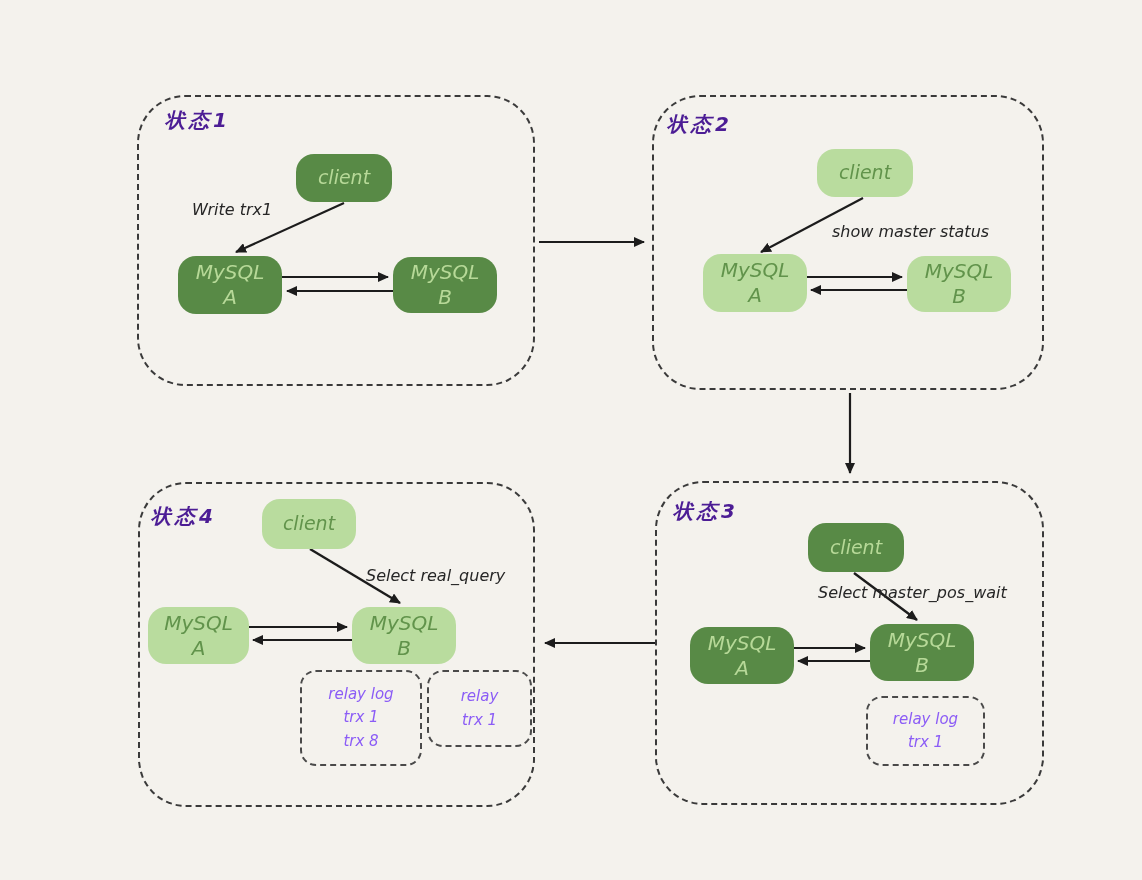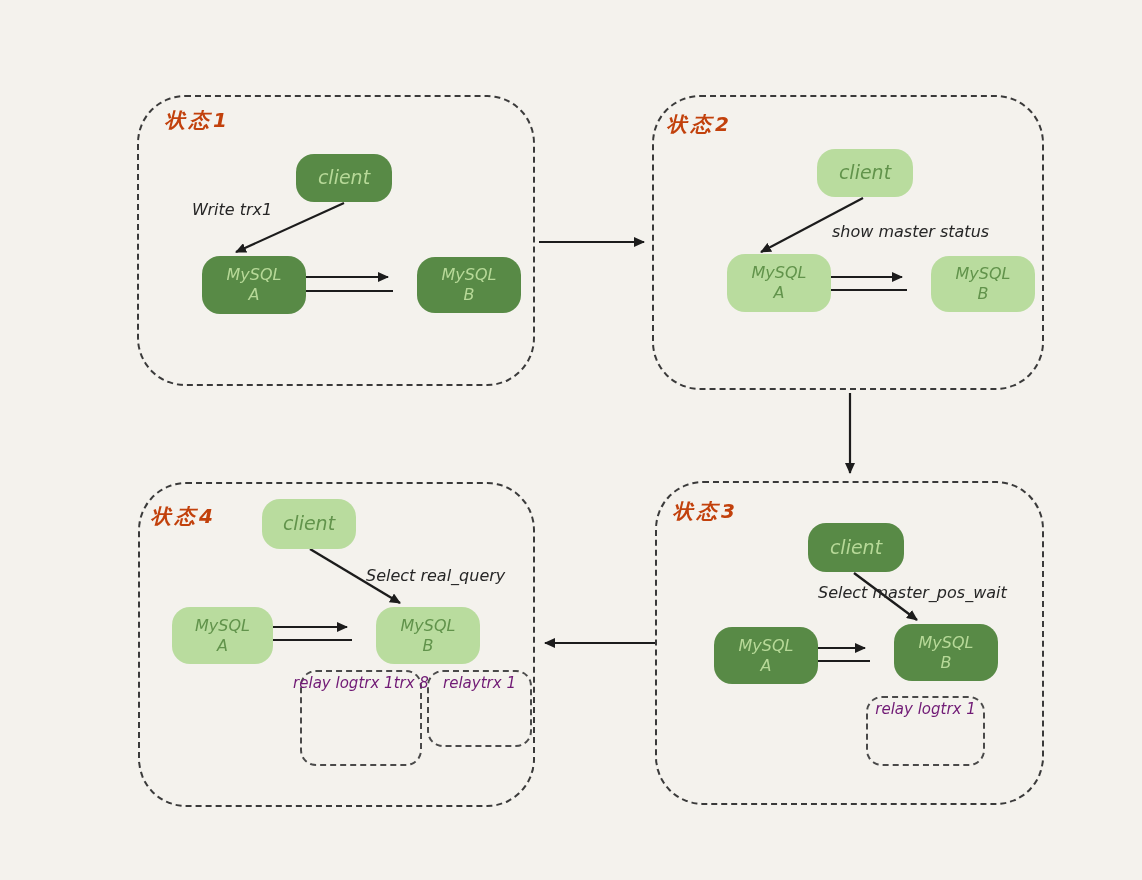--- a/index.html
+++ b/index.html
@@ -7,40 +7,40 @@
     position:relative; width:1142px; height:880px; background:#f4f2ed;
     font-family:"DejaVu Sans", sans-serif; overflow:hidden;
   }
   .arrows { position:absolute; left:0; top:0; pointer-events:none; }
   .panel {
     position:absolute; box-sizing:border-box;
     border:2.5px dashed #3a3a3a; border-radius:48px;
   }
   .state-label {
     position:absolute; font-size:20px; font-weight:bold; font-style:italic;
-    color:#c2410c; letter-spacing:4px; white-space:nowrap;
+    color:#4c1d95; letter-spacing:4px; white-space:nowrap;
   }
   .node {
     position:absolute; box-sizing:border-box; border-radius:18px;
     display:flex; flex-direction:column; align-items:center; justify-content:center;
     font-style:italic; line-height:1.25; white-space:nowrap;
   }
   .node.dark  { background:#588a46; color:#b7d998; }
   .node.light { background:#b9dc9e; color:#61934b; }
   .client { font-size:19px; }
-  .mysql  { font-size:16px;margin-left:24px; }
+  .mysql  { font-size:20px; }
   .action {
     position:absolute; font-size:16px; font-style:italic;
     color:#262626; white-space:nowrap;
   }
   .logbox {
     position:absolute; box-sizing:border-box;
     border:2px dashed #4a4a4a; border-radius:16px;
-    display:flex; align-items:flex-start; justify-content:center;
-    font-size:15px; font-style:italic; color:#701a75; line-height:1.55; white-space:nowrap;
+    display:flex; flex-direction:column; align-items:center; justify-content:center;
+    font-size:15px; font-style:italic; color:#8b5cf6; line-height:1.55; white-space:nowrap;
   }
 </style>
 </head>
 <body>
 
 <div class="canvas">
 
   <svg class="arrows" width="1142" height="880" viewBox="0 0 1142 880">
     <defs>
       <marker id="ah" markerUnits="userSpaceOnUse" markerWidth="12" markerHeight="10" refX="10" refY="5" orient="auto">

